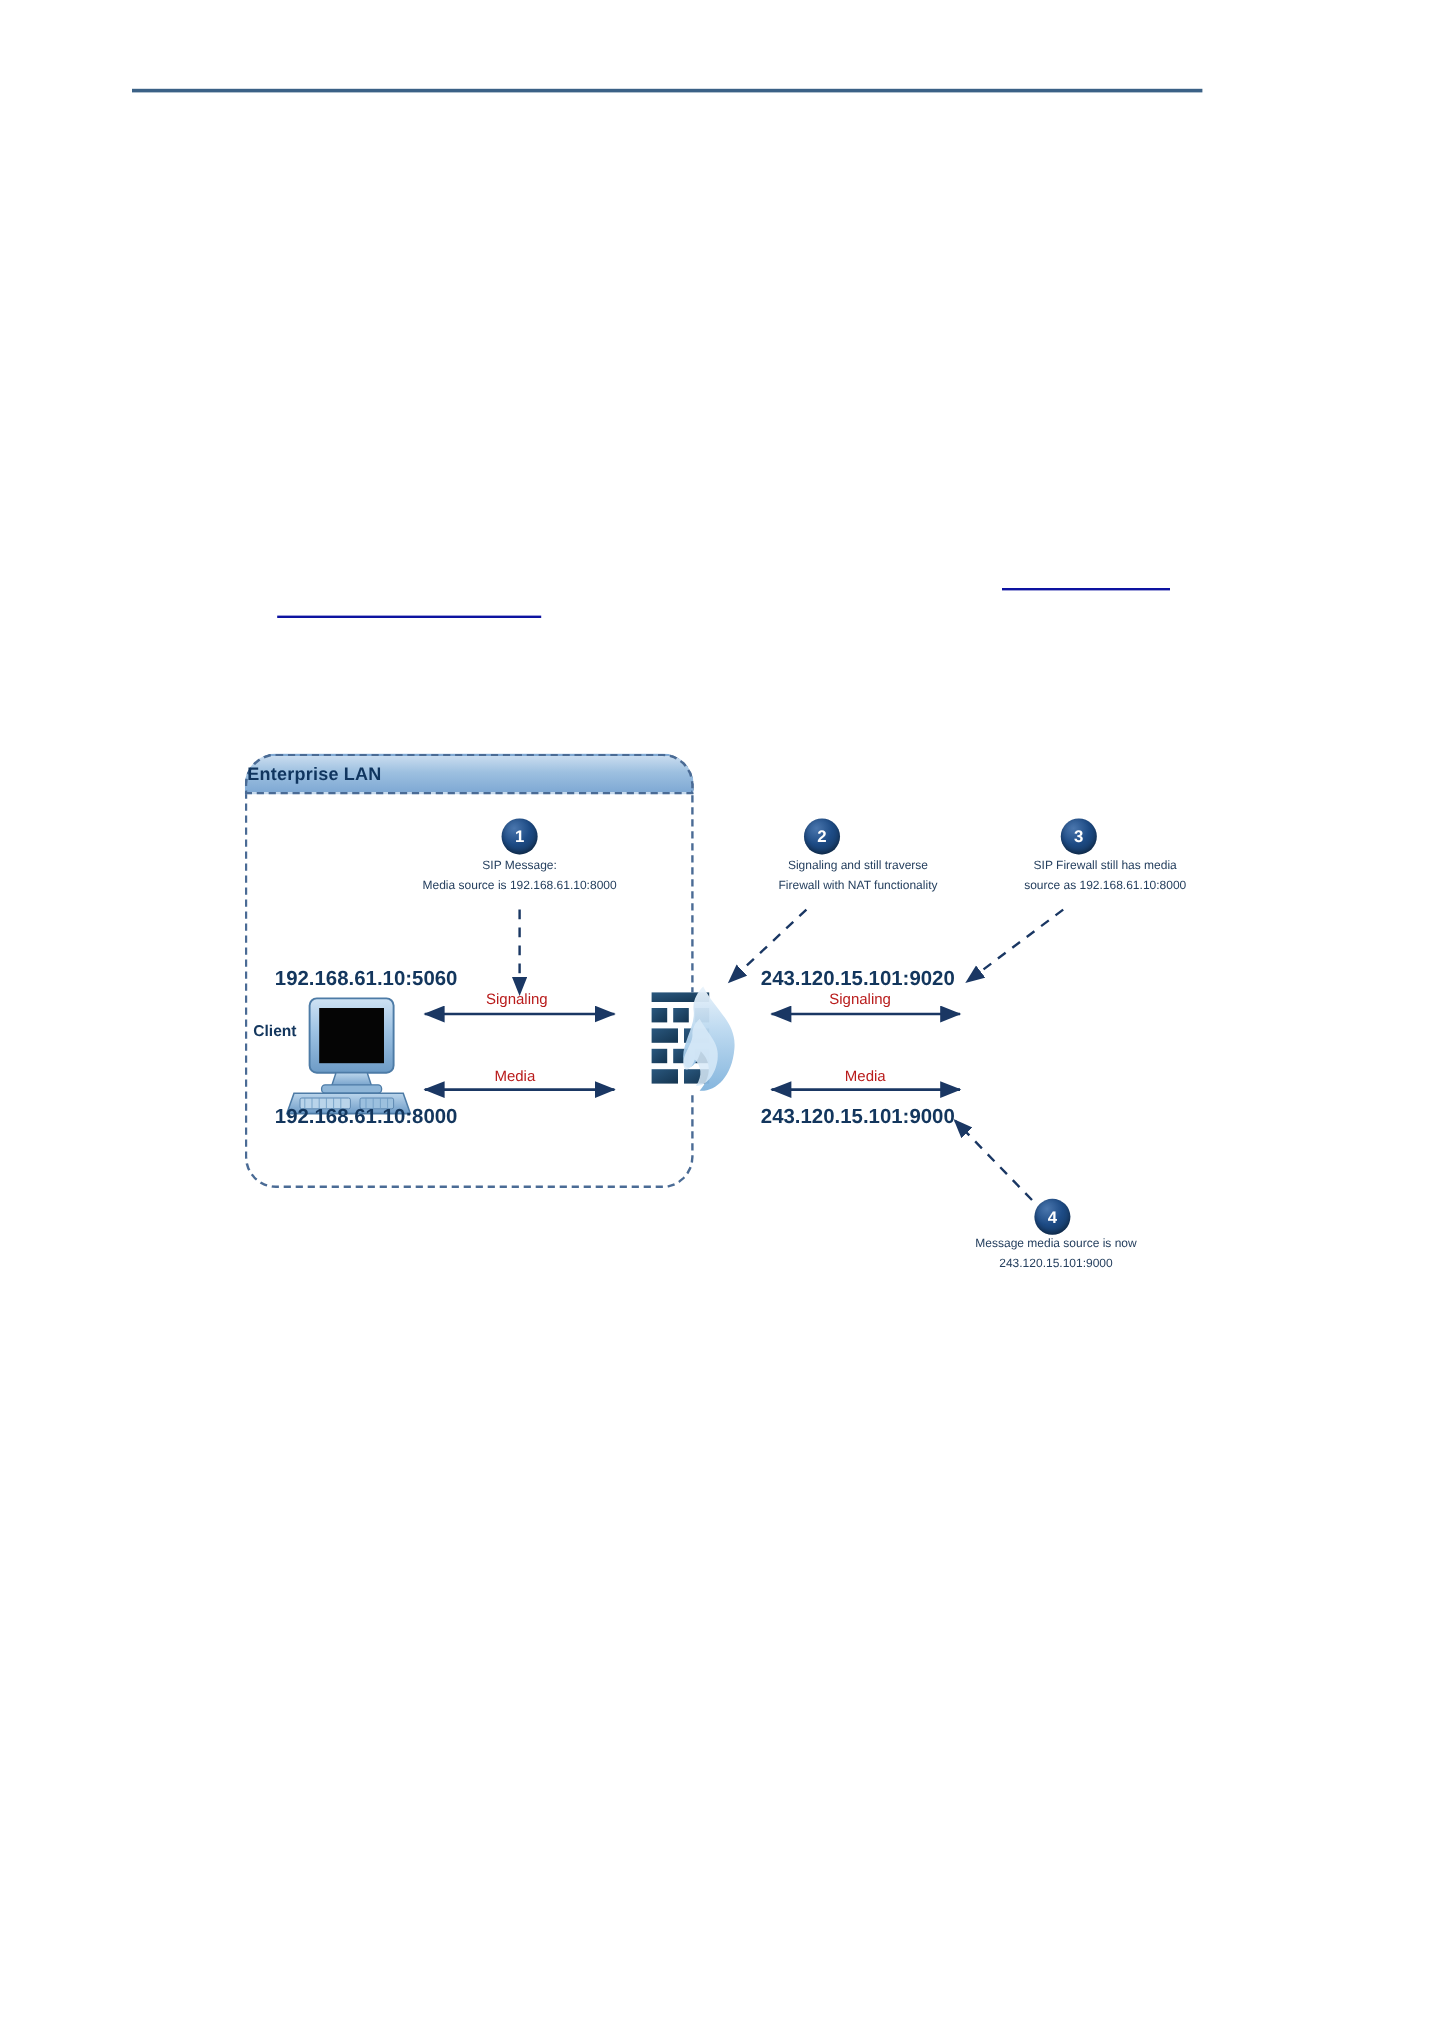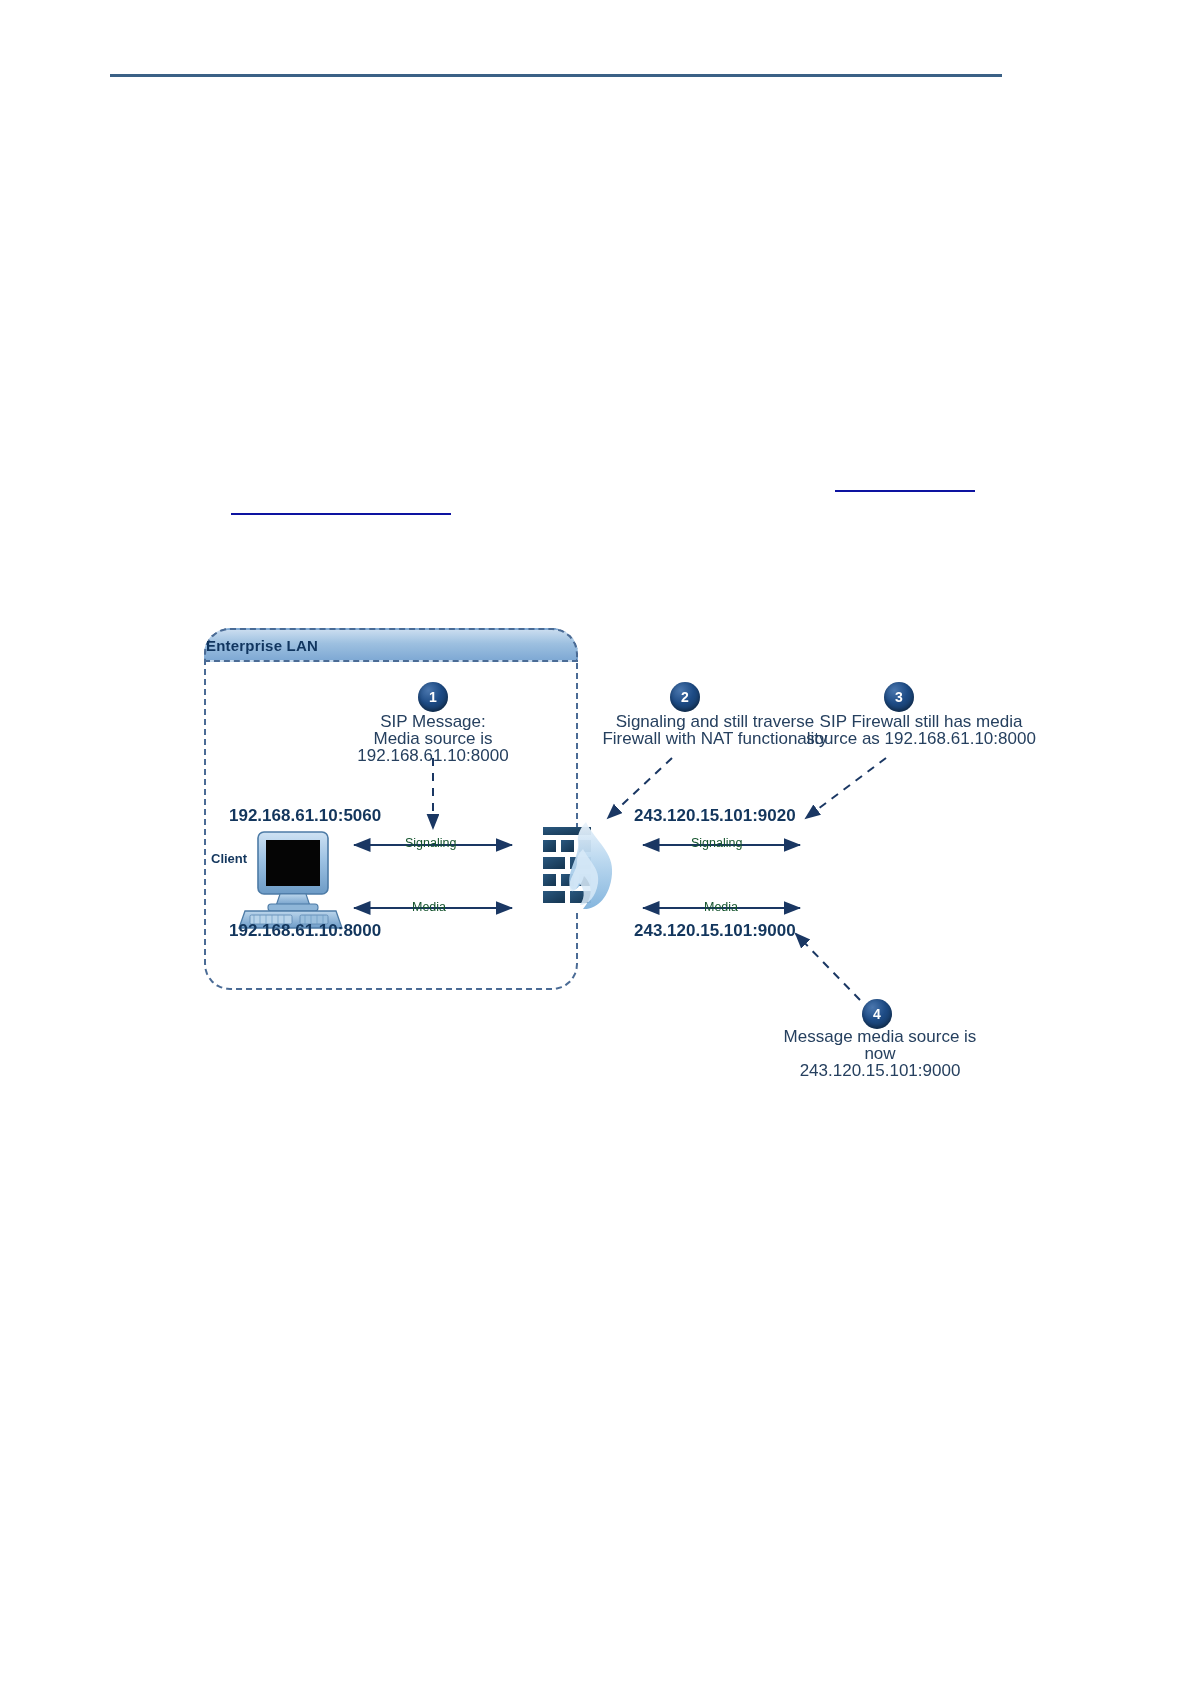--- a/index.html
+++ b/index.html
@@ -93,21 +93,21 @@
   }
   .badge-1 { left: 418px; top: 682px; }
   .badge-2 { left: 670px; top: 682px; }
   .badge-3 { left: 884px; top: 682px; }
   .badge-4 { left: 862px; top: 999px; }
 
   
   .callout {
     position: absolute;
     text-align: center;
-    font-size: 17px;
+    font-size: 10px;
     line-height: 17px;
     color: #26405f;
     white-space: pre-line;
   }
   .callout-1 { left: 303px; top: 713px; width: 260px; }
   .callout-2 { left: 580px; top: 713px; width: 270px; }
   .callout-3 { left: 796px; top: 713px; width: 250px; }
   .callout-4 { left: 780px; top: 1028px; width: 200px; }
 
   
@@ -121,23 +121,22 @@
   .addr-client-sig  { left: 229px; top: 806px; }
   .addr-client-med  { left: 229px; top: 921px; }
   .addr-fw-sig      { left: 634px; top: 806px; }
   .addr-fw-med      { left: 634px; top: 921px; }
   .label-client     { left: 211px; top: 851px; font-size: 13px; }
 
   
   .flow-label {
     position: absolute;
     font-size: 12.5px;
-    color: #14532d;
+    color: #b91c1c;
     white-space: nowrap;
-    margin-top: 10px;
   }
   .flow-sig-l { left: 405px; top: 826px; }
   .flow-med-l { left: 412px; top: 890px; }
   .flow-sig-r { left: 691px; top: 826px; }
   .flow-med-r { left: 704px; top: 890px; }
 
   svg.overlay {
     position: absolute;
     left: 0;
     top: 0;

